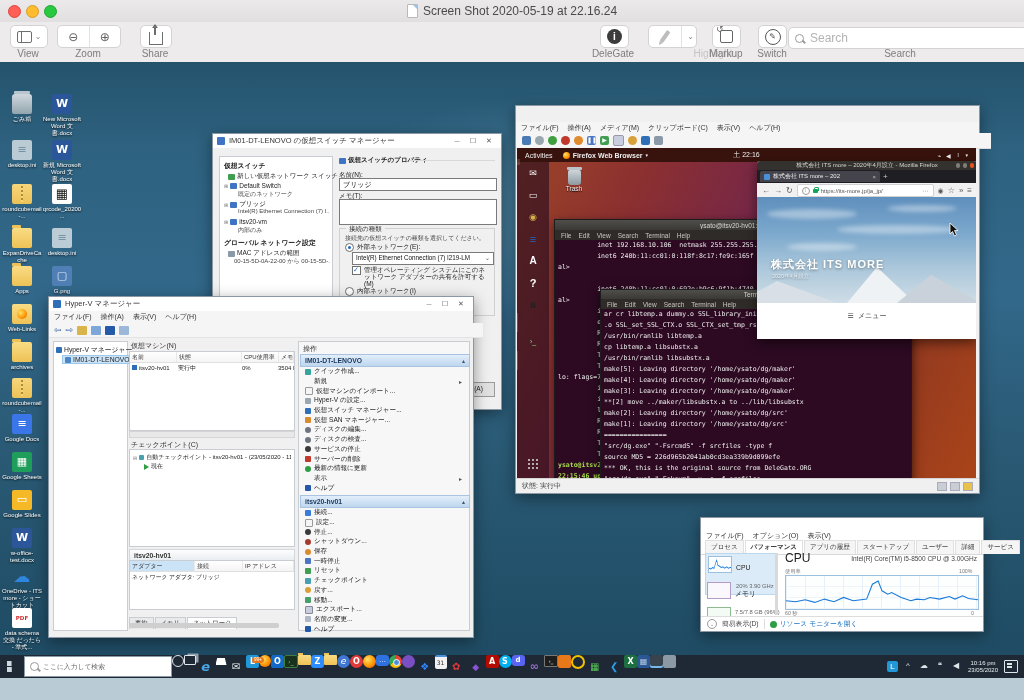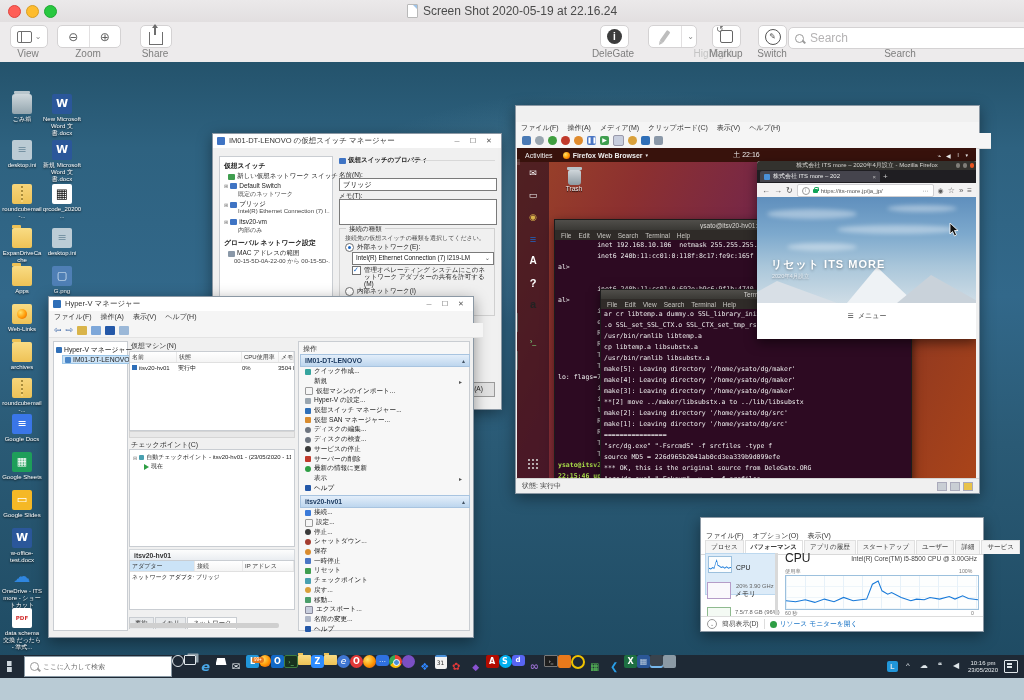--- a/index.html
+++ b/index.html
@@ -817,21 +817,21 @@
           <span class="nbt">≡</span>
         </div>
         <div class="hero" style="top:36px;height:106px;">
           <span class="cl" style="left:10px;top:12px;width:90px;height:10px;"></span>
           <span class="cl" style="left:80px;top:28px;width:120px;height:9px;"></span>
           <span class="cl" style="left:30px;top:46px;width:70px;height:8px;"></span>
           <span class="cl" style="left:130px;top:8px;width:70px;height:7px;"></span>
           <span class="mtn" style="left:90px;border-width:0 38px 36px 30px;border-color:transparent transparent #eef2f5 transparent;"></span>
           <span class="mtn" style="left:140px;border-width:0 50px 28px 34px;border-color:transparent transparent #c9d2da transparent;"></span>
           <span class="mtn" style="left:-20px;border-width:0 60px 22px 40px;border-color:transparent transparent #d8dfe6 transparent;"></span>
-          <span class="herotitle" style="left:14px;top:60px;">リセット ITS MORE</span>
+          <span class="herotitle" style="left:14px;top:60px;">株式会社 ITS MORE</span>
           <span class="herosub" style="left:15px;top:76px;">2020年4月設立</span>
           <svg width="10" height="14" style="position:absolute;left:192px;top:26px;">
               <polygon points="1,0 1,11 3.5,8.5 5.5,13 7.5,12 5.5,7.5 9,7.5" fill="#111" stroke="#fff" stroke-width="0.8"></polygon>
             </svg>
         </div>
         <div class="ffmenu-btn" style="left:0;right:0;top:150px;justify-content:center;">
           <span>☰</span>
           <span>メニュー</span>
         </div>
       </div>

